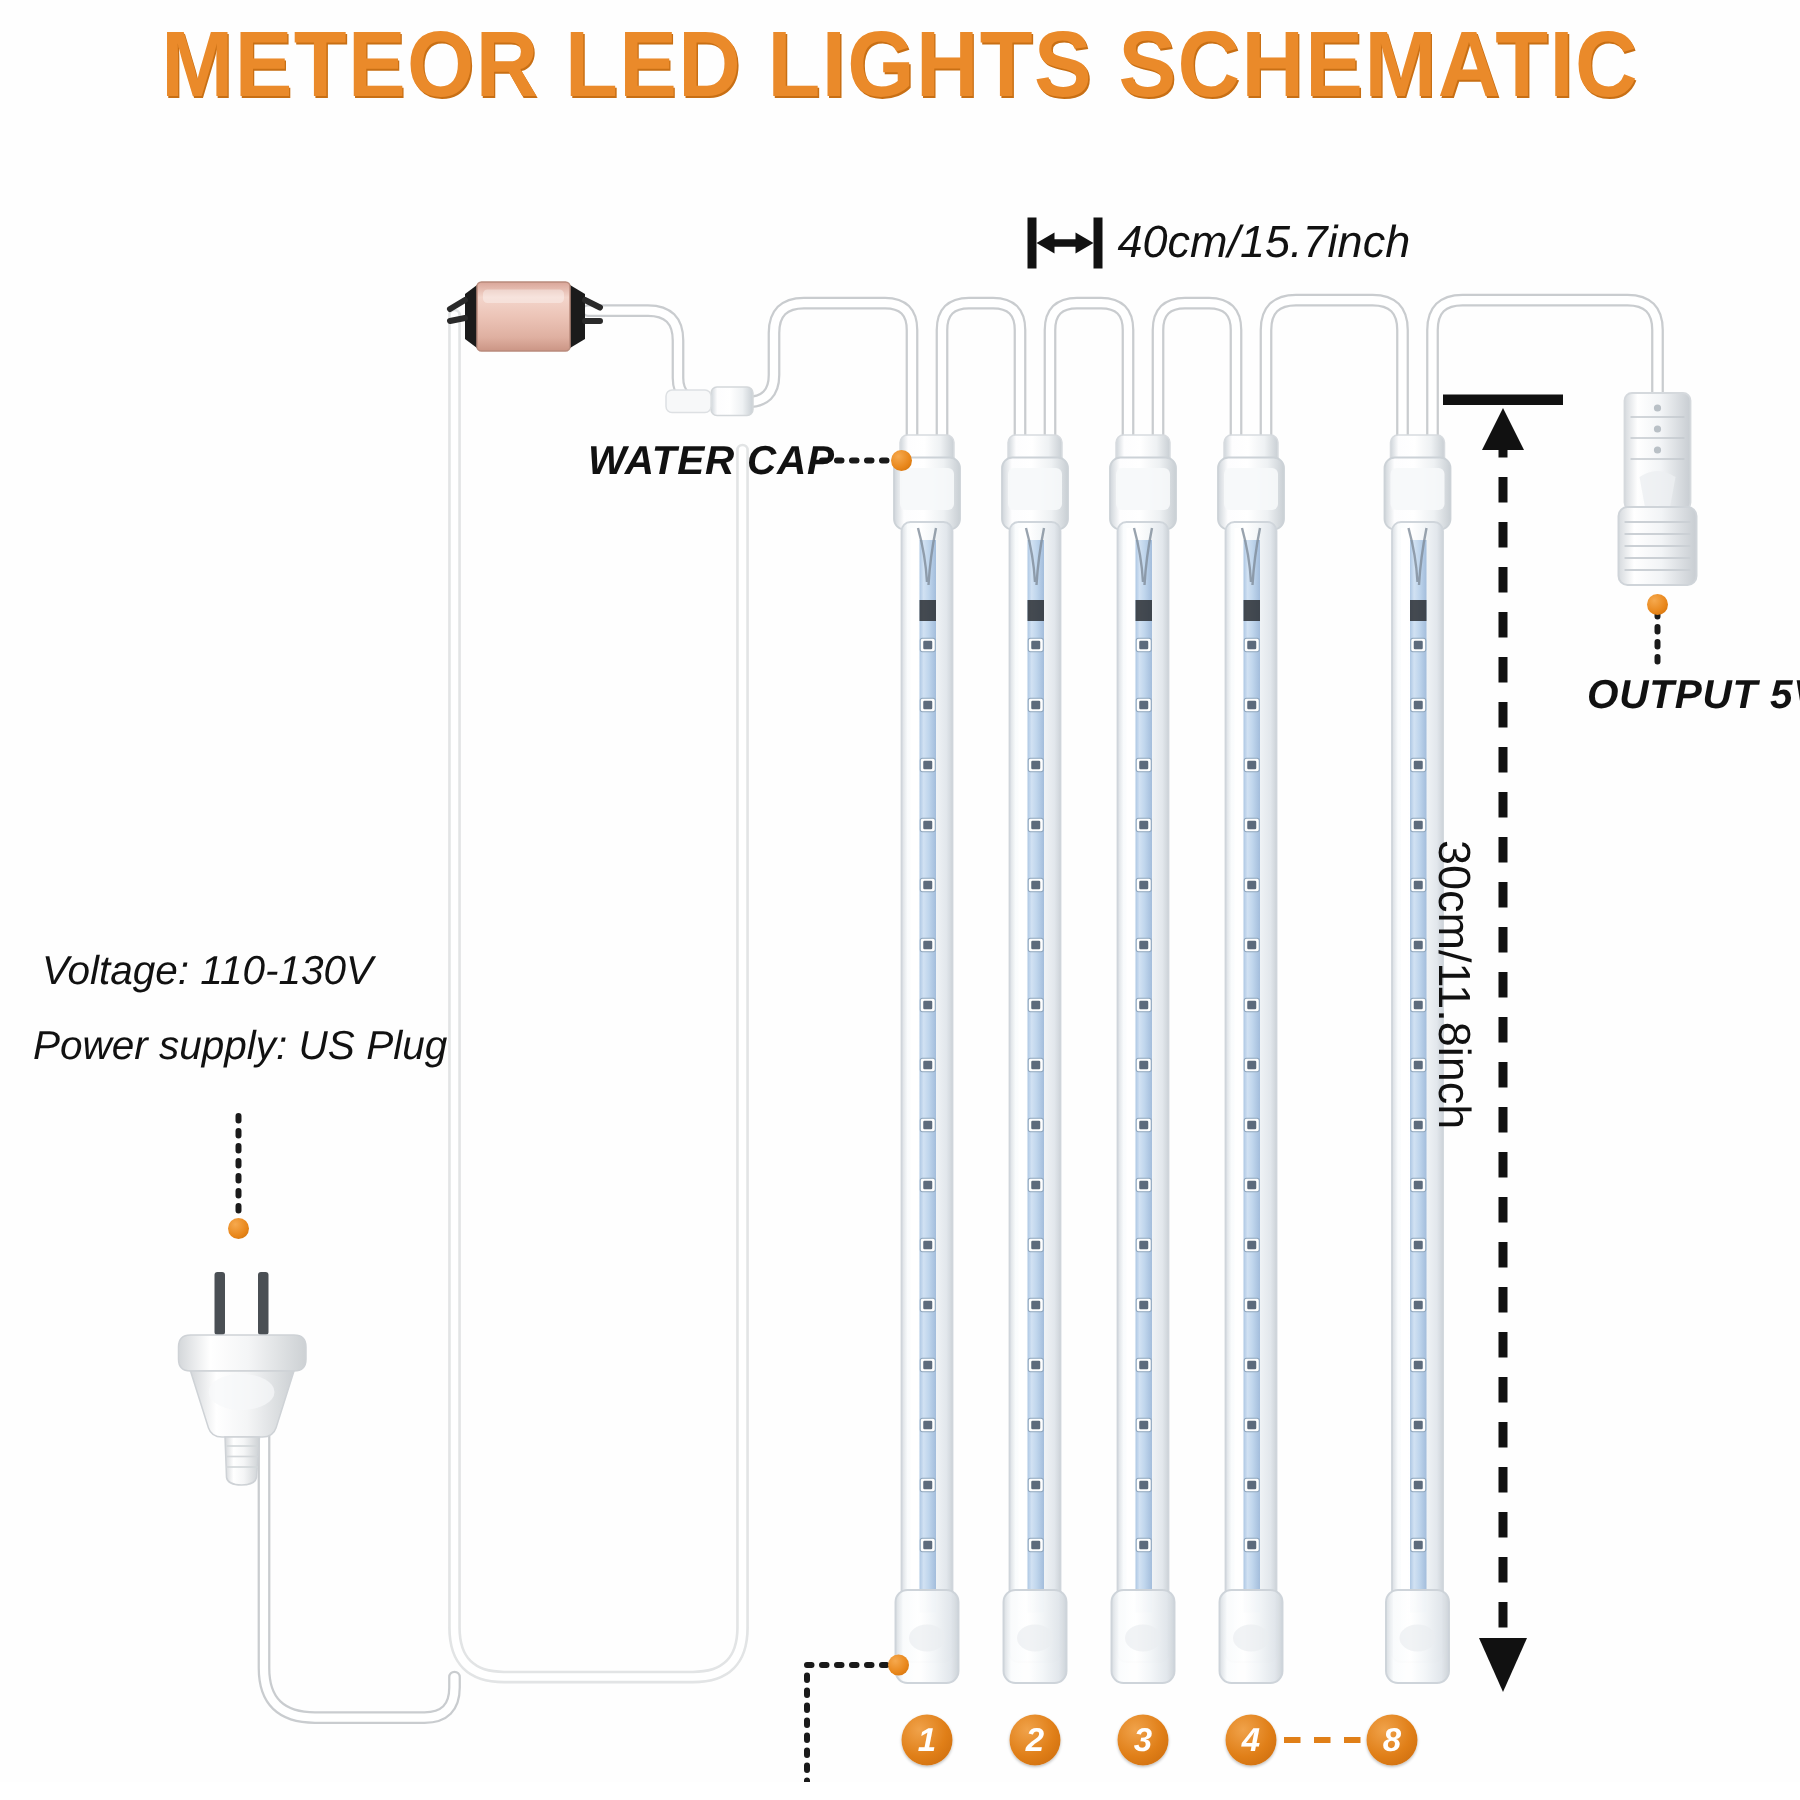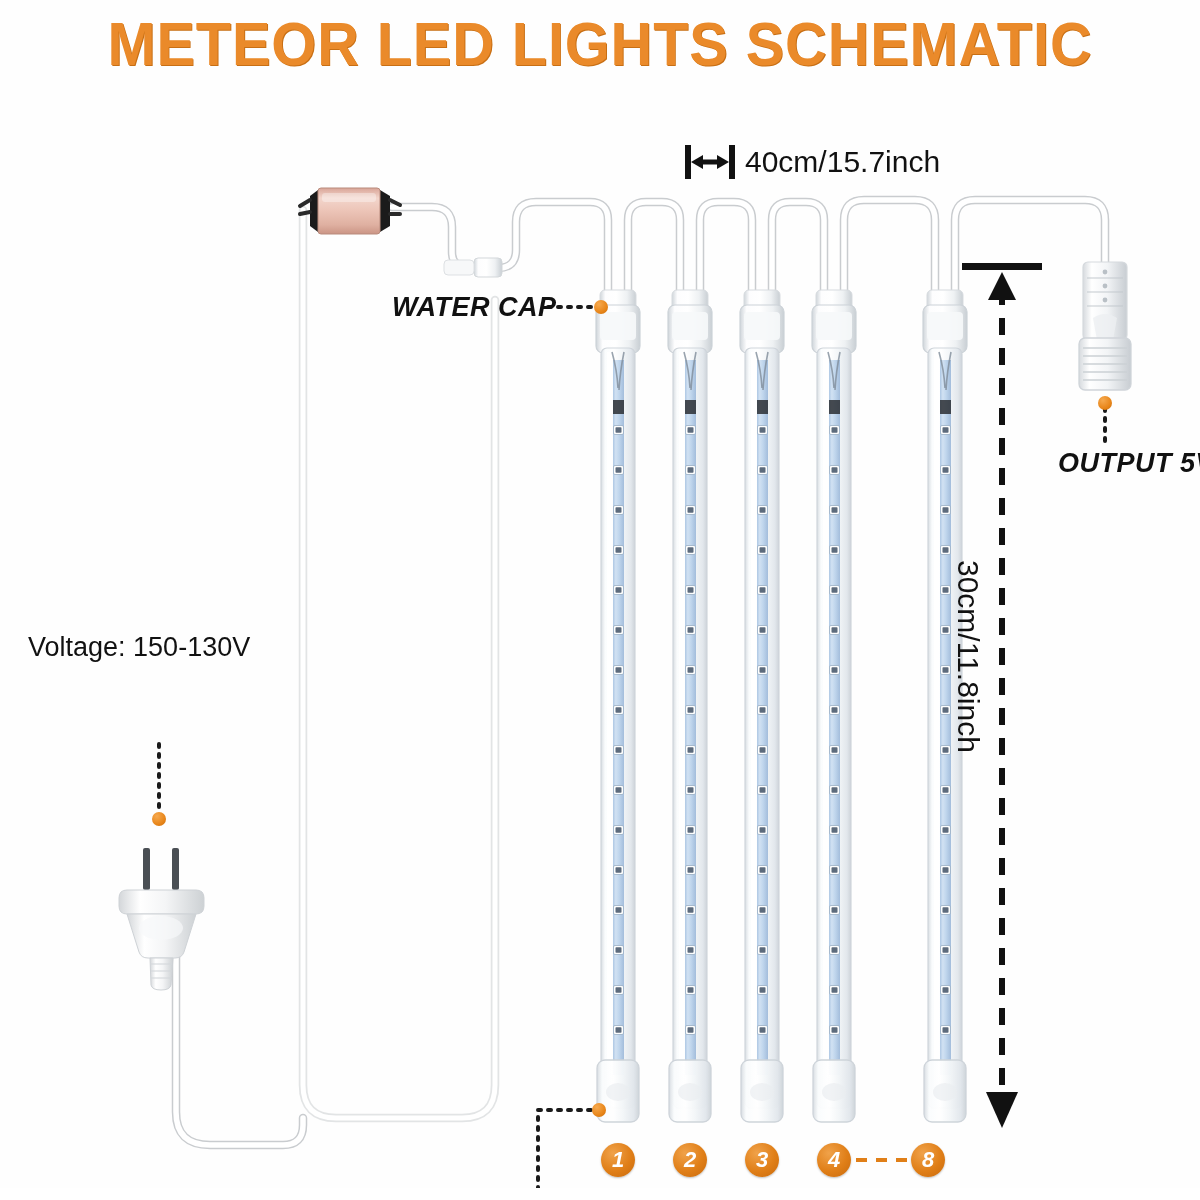--- a/index.html
+++ b/index.html
@@ -46,20 +46,21 @@
   }
   .lbl-italic {
     font-style: italic;
     font-weight: bold;
     font-size: 27px;
     letter-spacing: 0.5px;
     text-align: right;
   }
   .lbl-plain {
     font-size: 27px;
+    font-style: italic;
   }
   .dim-text {
     font-size: 30px;
     font-weight: normal;
     color: #111;
   }
   .vert-dim {
     position: absolute;
     left: 985px;
     top: 560px;
@@ -434,22 +435,23 @@
 
   <div class="lbl lbl-plain dim-text" style="left:745px; top:145px;">40cm/15.7inch</div>
 
   <div class="vert-dim">30cm/11.8inch</div>
 
   <div class="lbl lbl-italic" style="left:392px; top:292px;">WATER CAP</div>
 
 
   <div class="lbl lbl-italic" style="left:1058px; top:448px;">OUTPUT 5V</div>
 
-  <div class="lbl lbl-plain" style="left:28px; top:632px;">Voltage: 150-130V</div>
-
+  <div class="lbl lbl-plain" style="left:28px; top:632px;">Voltage: 110-130V</div>
+
+  <div class="lbl lbl-plain" style="left:22px; top:682px;">Power supply: US Plug</div>
 
   <div class="num-badge" style="left:601px; top:1143px;">1</div>
   <div class="num-badge" style="left:673px; top:1143px;">2</div>
   <div class="num-badge" style="left:745px; top:1143px;">3</div>
   <div class="num-badge" style="left:817px; top:1143px;">4</div>
   <div class="num-badge" style="left:911px; top:1143px;">8</div>
 
 </div>
 
 </body></html>

